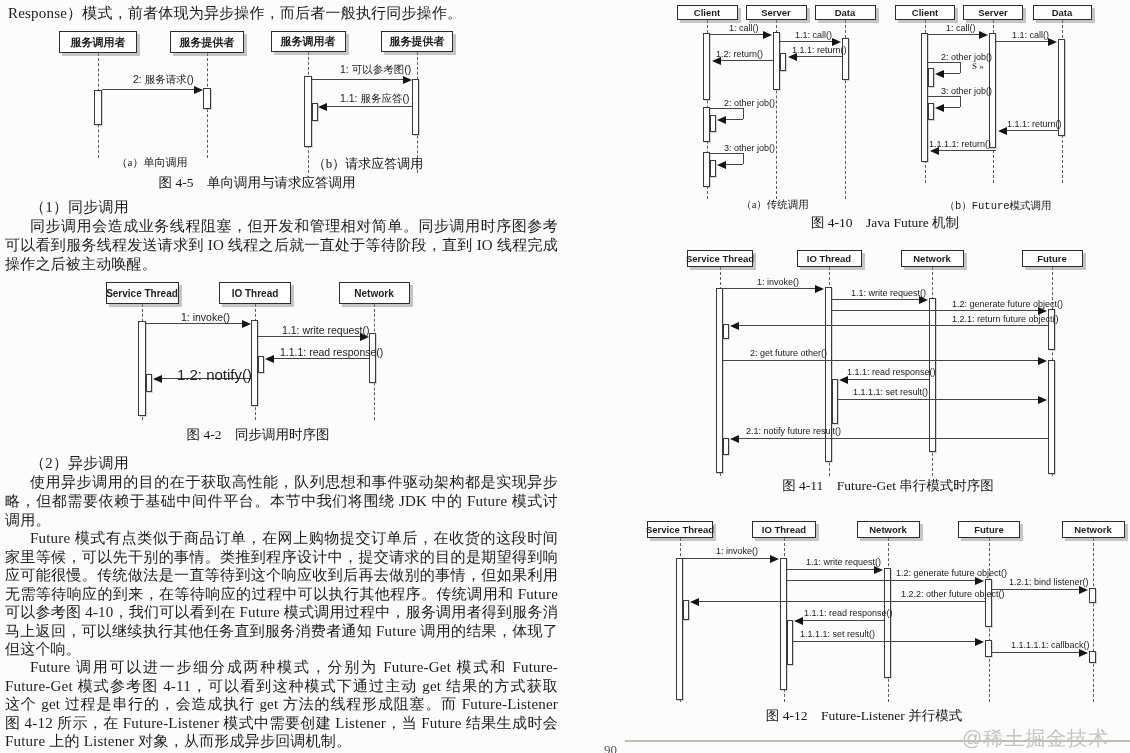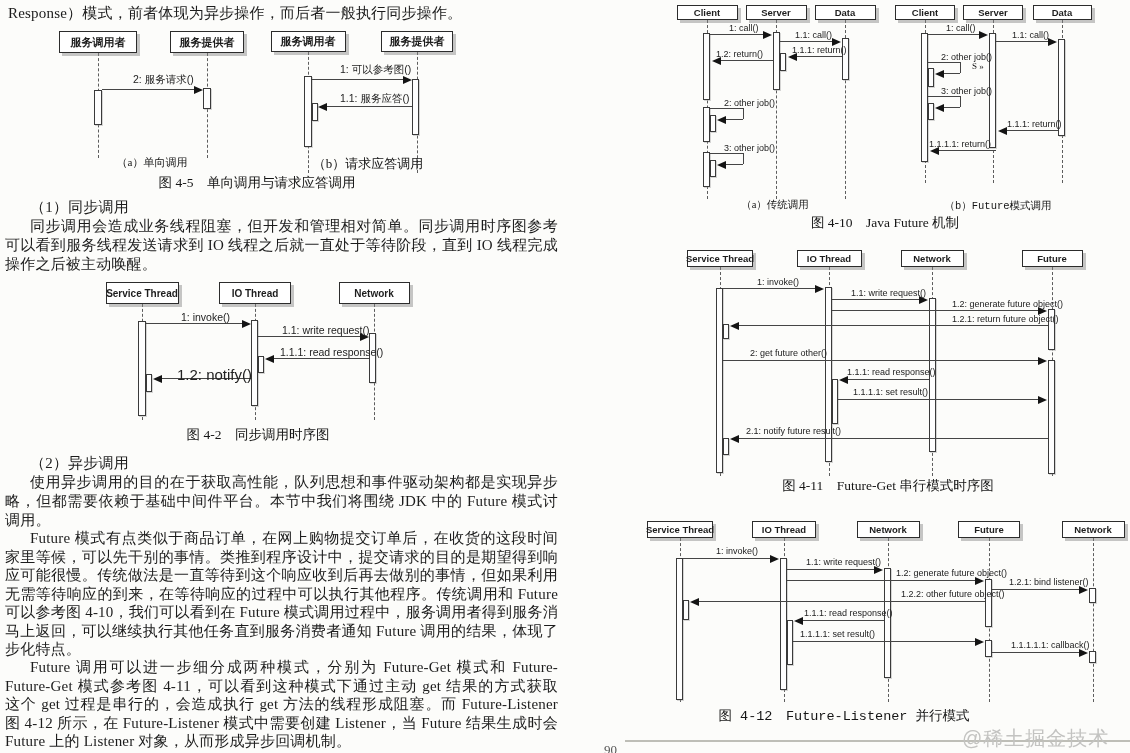--- a/index.html
+++ b/index.html
@@ -44,21 +44,21 @@
       <div class="abs tl" style="left: 30px; top: 454px;">（2）异步调用</div>
       <div class="abs tl just" style="left: 30px; top: 473px; width: 528px;">使用异步调用的目的在于获取高性能，队列思想和事件驱动架构都是实现异步调用的常见策</div>
       <div class="abs tl just" style="left: 5px; top: 492px; width: 553px;">略，但都需要依赖于基础中间件平台。本节中我们将围绕 JDK 中的 Future 模式讨论如何实现异步</div>
       <div class="abs tl" style="left: 5px; top: 511px;">调用。</div>
       <div class="abs tl just" style="left: 30px; top: 529px; width: 528px;">Future 模式有点类似于商品订单，在网上购物提交订单后，在收货的这段时间里无需一直在</div>
       <div class="abs tl just" style="left: 5px; top: 548px; width: 553px;">家里等候，可以先干别的事情。类推到程序设计中，提交请求的目的是期望得到响应，但这个响</div>
       <div class="abs tl just" style="left: 5px; top: 566px; width: 553px;">应可能很慢。传统做法是一直等待到这个响应收到后再去做别的事情，但如果利用 Future 模式就</div>
       <div class="abs tl just" style="left: 5px; top: 585px; width: 553px;">无需等待响应的到来，在等待响应的过程中可以执行其他程序。传统调用和 Future 模式调用对比</div>
       <div class="abs tl just" style="left: 5px; top: 603px; width: 553px;">可以参考图 4-10，我们可以看到在 Future 模式调用过程中，服务调用者得到服务消费者的请求时</div>
       <div class="abs tl just" style="left: 5px; top: 622px; width: 553px;">马上返回，可以继续执行其他任务直到服务消费者通知 Future 调用的结果，体现了 Future 调用异</div>
-      <div class="abs tl" style="left: 5px; top: 640px;">步化特点。</div>
+      <div class="abs tl" style="left: 5px; top: 640px;">但这个响。</div>
       <div class="abs tl just" style="left: 30px; top: 658px; width: 528px;">Future 调用可以进一步细分成两种模式，分别为 Future-Get 模式和 Future-Listener 模式。</div>
       <div class="abs tl just" style="left: 5px; top: 677px; width: 553px;">Future-Get 模式参考图 4-11，可以看到这种模式下通过主动 get 结果的方式获取 Future 结果，而</div>
       <div class="abs tl just" style="left: 5px; top: 695px; width: 553px;">这个 get 过程是串行的，会造成执行 get 方法的线程形成阻塞。而 Future-Listener 模式则不同，如</div>
       <div class="abs tl just" style="left: 5px; top: 714px; width: 553px;">图 4-12 所示，在 Future-Listener 模式中需要创建 Listener，当 Future 结果生成时会唤醒注册到该</div>
       <div class="abs tl" style="left: 5px; top: 732px;">Future 上的 Listener 对象，从而形成异步回调机制。</div>
     </div>
   <div id="diagram-layer" class="abs" style="left:0;top:0;">
       <div class="abs" style="left: 0px; top: 0px;">
         <div class="abs lifeline" style="left: 98px; top: 53px; height: 105px;"></div>
         <div class="abs actor" style="left: 59px; top: 31px; width: 78px; height: 22px; font-size: 11px;">服务调用者</div>
@@ -267,19 +267,19 @@
         <div class="abs mlabel" style="left: 901px; top: 589px; font-size: 9px;">1.2.2: other future object()</div>
         <div class="abs mline" style="left: 803px; top: 620px; width: 81px;"></div>
         <div class="abs arr l" style="left: 794px; top: 616.5px;"></div>
         <div class="abs mlabel" style="left: 804px; top: 608px; font-size: 9px;">1.1.1: read response()</div>
         <div class="abs mline" style="left: 793px; top: 641px; width: 182px;"></div>
         <div class="abs arr r" style="left: 975px; top: 637.5px;"></div>
         <div class="abs mlabel" style="left: 800px; top: 629px; font-size: 9px;">1.1.1.1: set result()</div>
         <div class="abs mline" style="left: 992px; top: 652px; width: 87px;"></div>
         <div class="abs arr r" style="left: 1079px; top: 648.5px;"></div>
         <div class="abs mlabel" style="left: 1011px; top: 640px; font-size: 9px;">1.1.1.1.1: callback()</div>
-        <div class="abs cap" style="left: 844px; top: 707px; font-size: 13.5px; font-family: Liberation Mono, monospace;">图 4-12　Future-Listener 并行模式</div>
+        <div class="abs cap" style="left: 864px; top: 707px; font-size: 13.5px;">图 4-12　Future-Listener 并行模式</div>
       </div>
     </div>
   <div id="footer-rule" class="abs" style="left:625px;top:740px;width:505px;"></div>
   <div id="page-number" class="abs" style="left:604px;top:742px;">90</div>
   <div id="watermark" class="abs" style="left:962px;top:725px;">@稀土掘金技术社区</div>
 </div>
 
 </body></html>

